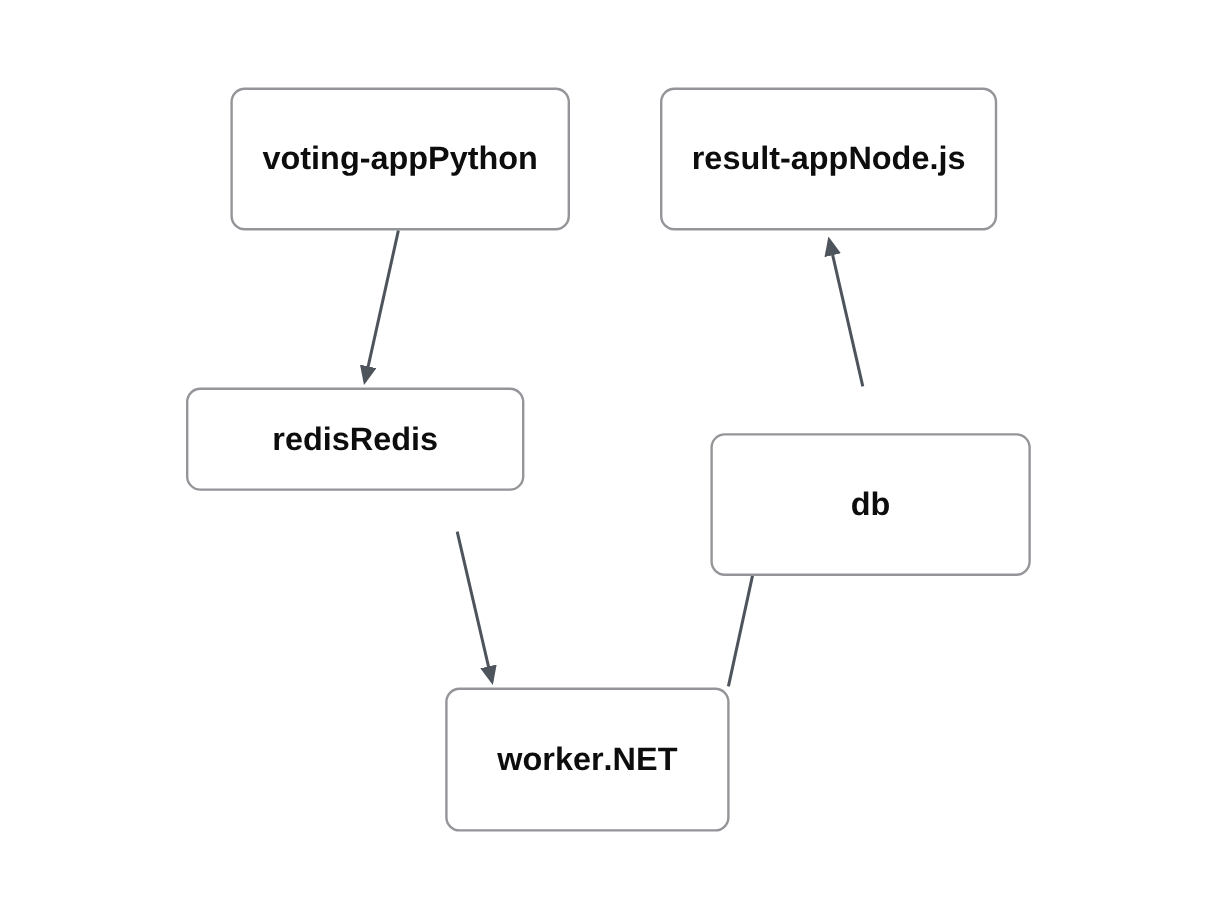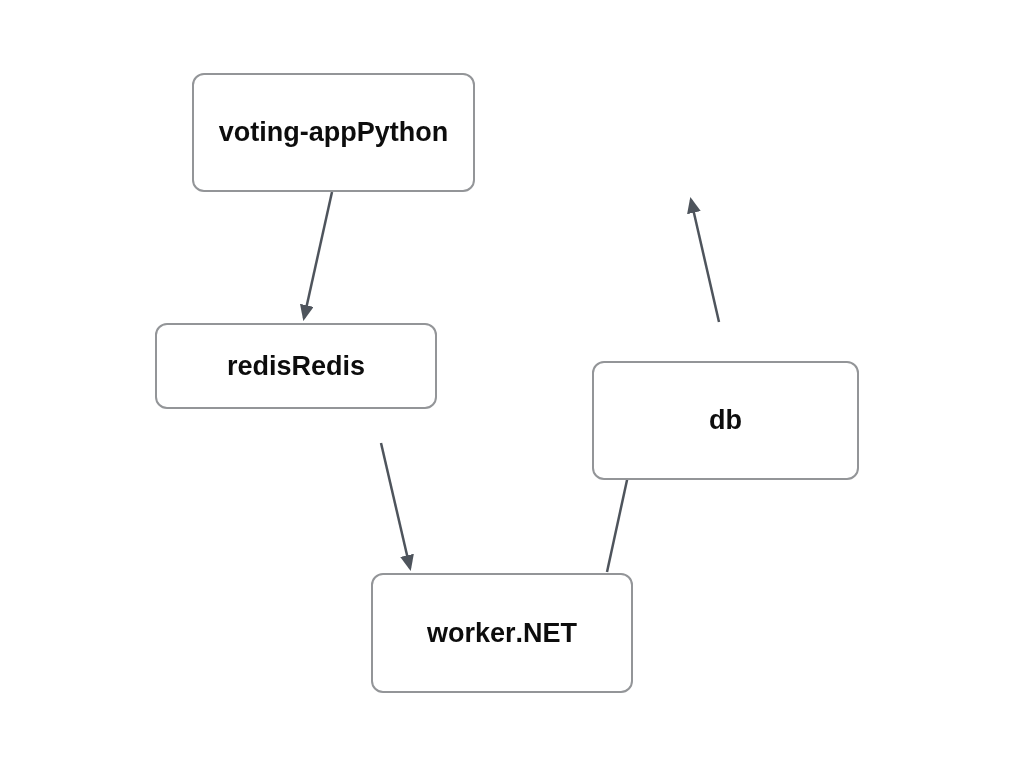--- a/index.html
+++ b/index.html
@@ -52,21 +52,21 @@
   .node-subtitle {
     font-size: 27px;
     font-weight: 700;
     line-height: 35px;
     color: var(--node-text);
   }
   .n-voting  { left: 192px; top: 73px;  width: 283px; height: 119px; }
   .n-result  { left: 550px; top: 73px;  width: 281px; height: 119px; }
   .n-redis   { left: 155px; top: 323px; width: 282px; height: 86px; }
   .n-db      { left: 592px; top: 323px; width: 267px; height: 119px; margin-top: 38px; }
-  .n-worker  { left: 371px; top: 573px; width: 262px; height: 120px; }
+  .n-worker  { left: 371px; top: 573px; width: 237px; height: 120px; }
 </style>
 </head>
 <body>
 
 <div class="canvas">
 
   <svg class="edges" viewBox="0 0 1024 768" xmlns="http://www.w3.org/2000/svg">
     <defs>
       <marker id="arrowhead" markerUnits="userSpaceOnUse" markerWidth="18" markerHeight="14" refX="13" refY="7" orient="auto">
         <path d="M0,0 L16,7 L0,14 Z" fill="#4e545c" class="arrow-head"></path>
@@ -76,20 +76,24 @@
     <line class="edge-line" x1="381" y1="443" x2="410" y2="568" marker-end="url(#arrowhead)"></line>
     <line class="edge-line" x1="607" y1="572" x2="634" y2="448" marker-end="url(#arrowhead)"></line>
     <line class="edge-line" x1="719" y1="322" x2="691" y2="200" marker-end="url(#arrowhead)"></line>
   </svg>
 
   <div class="node n-voting">
     <div class="node-title">voting-app</div>
     <div class="node-subtitle">Python</div>
   </div>
 
+  <div class="node n-result">
+    <div class="node-title">result-app</div>
+    <div class="node-subtitle">Node.js</div>
+  </div>
 
   <div class="node n-redis">
     <div class="node-title">redis</div>
     <div class="node-subtitle">Redis</div>
   </div>
 
   <div class="node n-db">
     <div class="node-title">db</div>
   </div>
 

